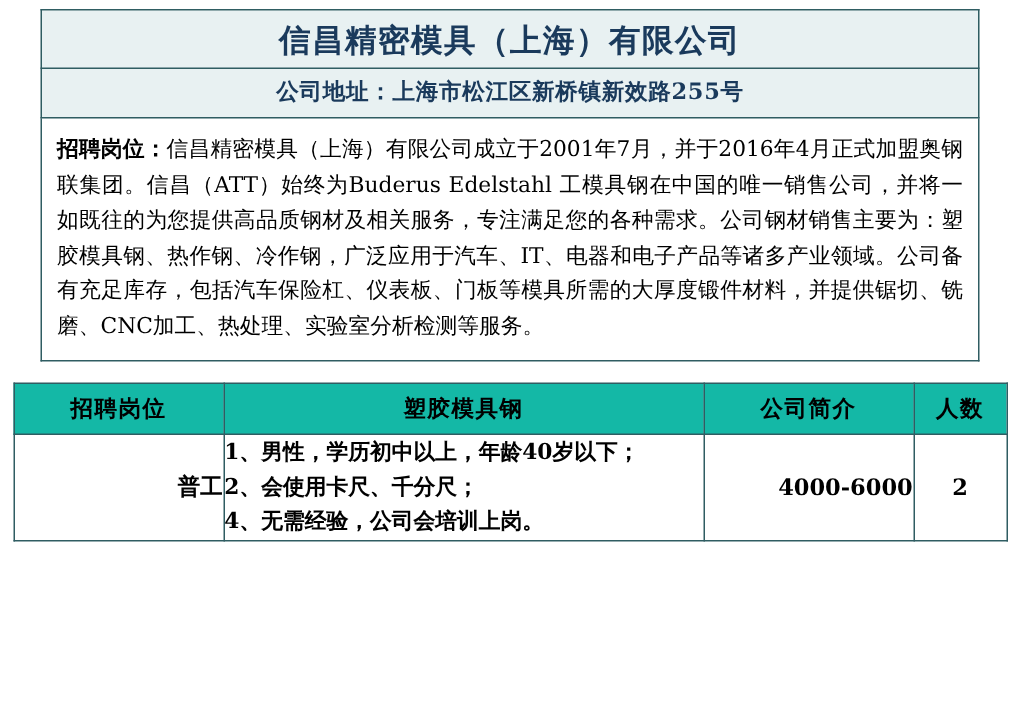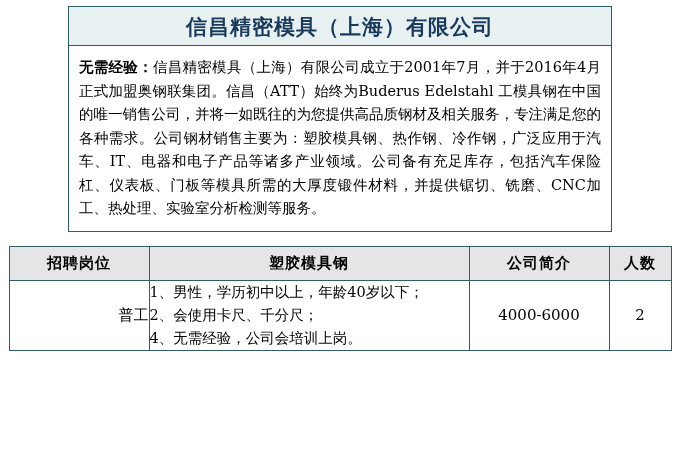--- a/index.html
+++ b/index.html
@@ -15,21 +15,21 @@
     overflow: hidden;
   }
   .page {
     width: 680px;
     height: 476px;
     box-sizing: border-box;
     position: relative;
   }
   table.doc {
     border-collapse: collapse;
-    width: 544px;
+    width: 626px;
     margin: 6px auto 0 auto;
     table-layout: fixed;
   }
   table.doc td {
     border: 1px solid #2f5d62;
     padding: 0;
     vertical-align: middle;
   }
   .title-cell {
     background: #e8f1f2;
@@ -76,42 +76,43 @@
   }
   table.jobs {
     border-collapse: collapse;
     width: 662px;
     margin: 0 auto;
     table-layout: fixed;
   }
   table.jobs th, table.jobs td {
     border: 1px solid #2f5d62;
     padding: 0;
+    font-weight: bold;
   }
   table.jobs th {
-    background: #e5e5e5;
+    background: #14b8a6;
     font-size: 15px;
     font-weight: bold;
     text-align: center;
     padding: 7px 2px 7px 2px;
     letter-spacing: 1px;
   }
   td.job-name {
     text-align: right;
     font-size: 15px;
     padding: 6px 2px;
   }
   td.job-req {
     font-size: 14.5px;
     line-height: 1.6;
     padding: 8px 8px 8px 10px;
     text-align: left;
   }
   td.job-salary {
-    text-align: center;
+    text-align: right;
     font-size: 15px;
     padding: 6px 2px;
   }
   td.job-count {
     text-align: center;
     font-size: 15px;
     padding: 6px 2px;
   }
   .req-line {
     white-space: normal;
@@ -123,22 +124,27 @@
 <div class="page">
 
   <table class="doc">
     <tbody>
       <tr>
         <td class="title-cell">
           <div class="title-text">信昌精密模具（上海）有限公司</div>
         </td>
       </tr>
       <tr>
+        <td class="addr-cell">
+          <div class="addr-text">公司地址：上海市松江区新桥镇新效路255号</div>
+        </td>
+      </tr>
+      <tr>
         <td class="intro-cell">
-          <div class="intro-text"><b>无需经验：</b><span>信昌精密模具（上海）有限公司成立于2001年7月，并于2016年4月正式加盟奥钢联集团。信昌（ATT）始终为Buderus Edelstahl 工模具钢在中国的唯一销售公司，并将一如既往的为您提供高品质钢材及相关服务，专注满足您的各种需求。公司钢材销售主要为：塑胶模具钢、热作钢、冷作钢，广泛应用于汽车、IT、电器和电子产品等诸多产业领域。公司备有充足库存，包括汽车保险杠、仪表板、门板等模具所需的大厚度锻件材料，并提供锯切、铣磨、CNC加工、热处理、实验室分析检测等服务。</span></div>
+          <div class="intro-text"><b>招聘岗位：</b><span>信昌精密模具（上海）有限公司成立于2001年7月，并于2016年4月正式加盟奥钢联集团。信昌（ATT）始终为Buderus Edelstahl 工模具钢在中国的唯一销售公司，并将一如既往的为您提供高品质钢材及相关服务，专注满足您的各种需求。公司钢材销售主要为：塑胶模具钢、热作钢、冷作钢，广泛应用于汽车、IT、电器和电子产品等诸多产业领域。公司备有充足库存，包括汽车保险杠、仪表板、门板等模具所需的大厚度锻件材料，并提供锯切、铣磨、CNC加工、热处理、实验室分析检测等服务。</span></div>
         </td>
       </tr>
     </tbody>
   </table>
 
   <table class="doc" style="border:none; width:662px;">
     <tbody>
       <tr class="spacer-row">
           <td></td>
         </tr>

